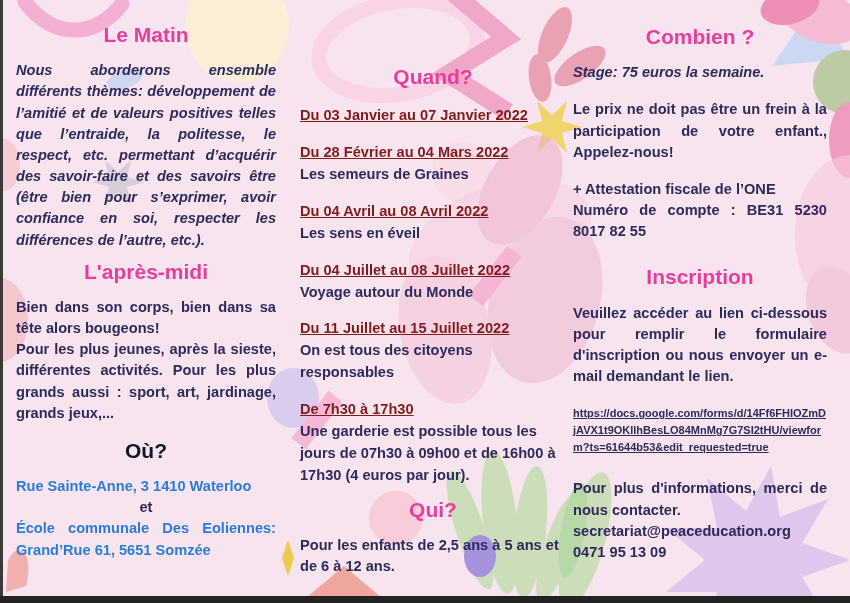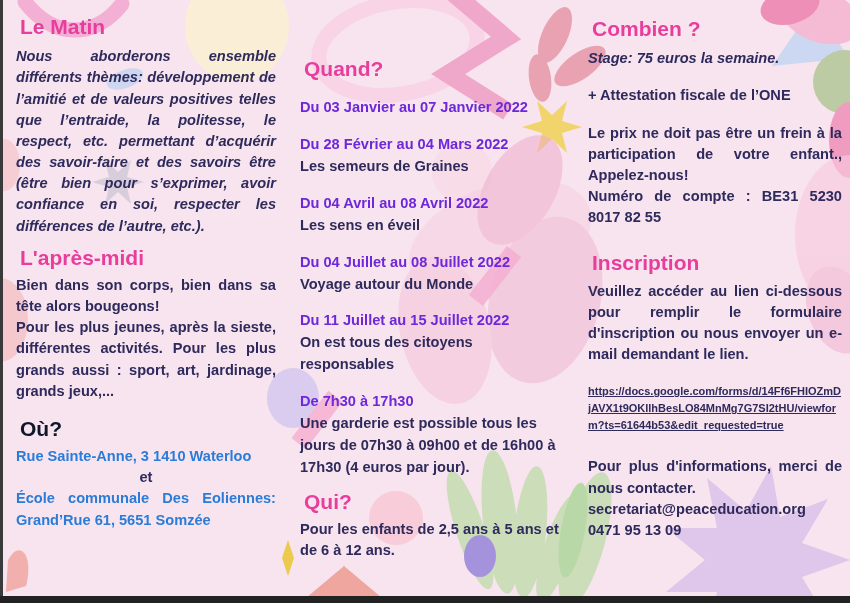--- a/index.html
+++ b/index.html
@@ -10,33 +10,33 @@
     overflow:hidden;
     font-family:"Liberation Sans",sans-serif;
     font-weight:700;
   }
   svg.bg{position:absolute;left:0;top:0;z-index:0;}
   .edge-left{position:absolute;left:0;top:0;width:3px;height:100%;background:#3a3a3a;z-index:3;}
   .edge-bottom{position:absolute;left:0;bottom:0;width:100%;height:7px;background:#222222;z-index:3;}
   .col{position:absolute;z-index:2;}
   #col-left{left:16px;top:10px;width:260px;}
   #col-mid{left:300px;top:52px;width:266px;}
-  #col-right{left:588px;top:12px;width:254px;}
+  #col-right{left:573px;top:12px;width:254px;}
   .h{
     font-size:21px;line-height:1.25;
-    color:#e83d9c;margin:4px;
+    color:#e83d9c;text-align:center;margin:12px;
   }
   .h.blue{color:#0f172a;}
   .txt{
     font-size:14.6px;line-height:1.45;
     color:#2e2a5c;margin:0;text-align:justify;
   }
   .txt.left{text-align:left;}
   .txt.center{text-align:center;}
-  .green{color:#6d28d9;}
+  .green{color:#7f1d1d;text-decoration:underline;}
   .blue{color:#2b7cd9;}
   .session{margin-top:15px;}
   .session p{margin:0;font-size:14.6px;line-height:1.5;text-align:left;}
   a.form-link{
     display:block;
     color:#2e2a5c;font-size:11px;line-height:1.55;
     text-decoration:underline;
     word-break:break-all;overflow-wrap:anywhere;
     cursor:pointer;
   }
@@ -158,22 +158,22 @@
       <p class="txt">Une garderie est possible tous les jours de 07h30 à 09h00 et de 16h00 à 17h30 (4 euros par jour).</p>
     </div>
 
     <p class="h mt10">Qui?</p>
     <p class="txt left">Pour les enfants de 2,5 ans à 5 ans et de 6 à 12 ans.</p>
   </div>
 
   <div class="col" id="col-right">
     <p class="h">Combien ?</p>
     <p class="txt left mt6">Stage: 75 euros la semaine.</p>
+    <p class="txt mt16">Le prix ne doit pas être un frein à la participation de votre enfant., Appelez-nous!</p>
     <p class="txt left mt16">+ Attestation fiscale de l’ONE</p>
-    <p class="txt mt16">Le prix ne doit pas être un frein à la participation de votre enfant., Appelez-nous!</p>
     <p class="txt">Numéro de compte : BE31 5230 8017 82 55</p>
 
     <p class="h mt22">Inscription</p>
     <p class="txt">Veuillez accéder au lien ci-dessous pour remplir le formulaire d'inscription ou nous envoyer un e-mail demandant le lien.</p>
     <a class="form-link mt18">https://docs.google.com/forms/d/14Ff6FHIOZmDjAVX1t9OKllhBesLO84MnMg7G7SI2tHU/viewform?ts=61644b53&amp;edit_requested=true</a>
 
     <p class="txt mt22">Pour plus d'informations, merci de nous contacter.</p>
     <p class="txt left">secretariat@peaceducation.org</p>
     <p class="txt left">0471 95 13 09</p>
   </div>

